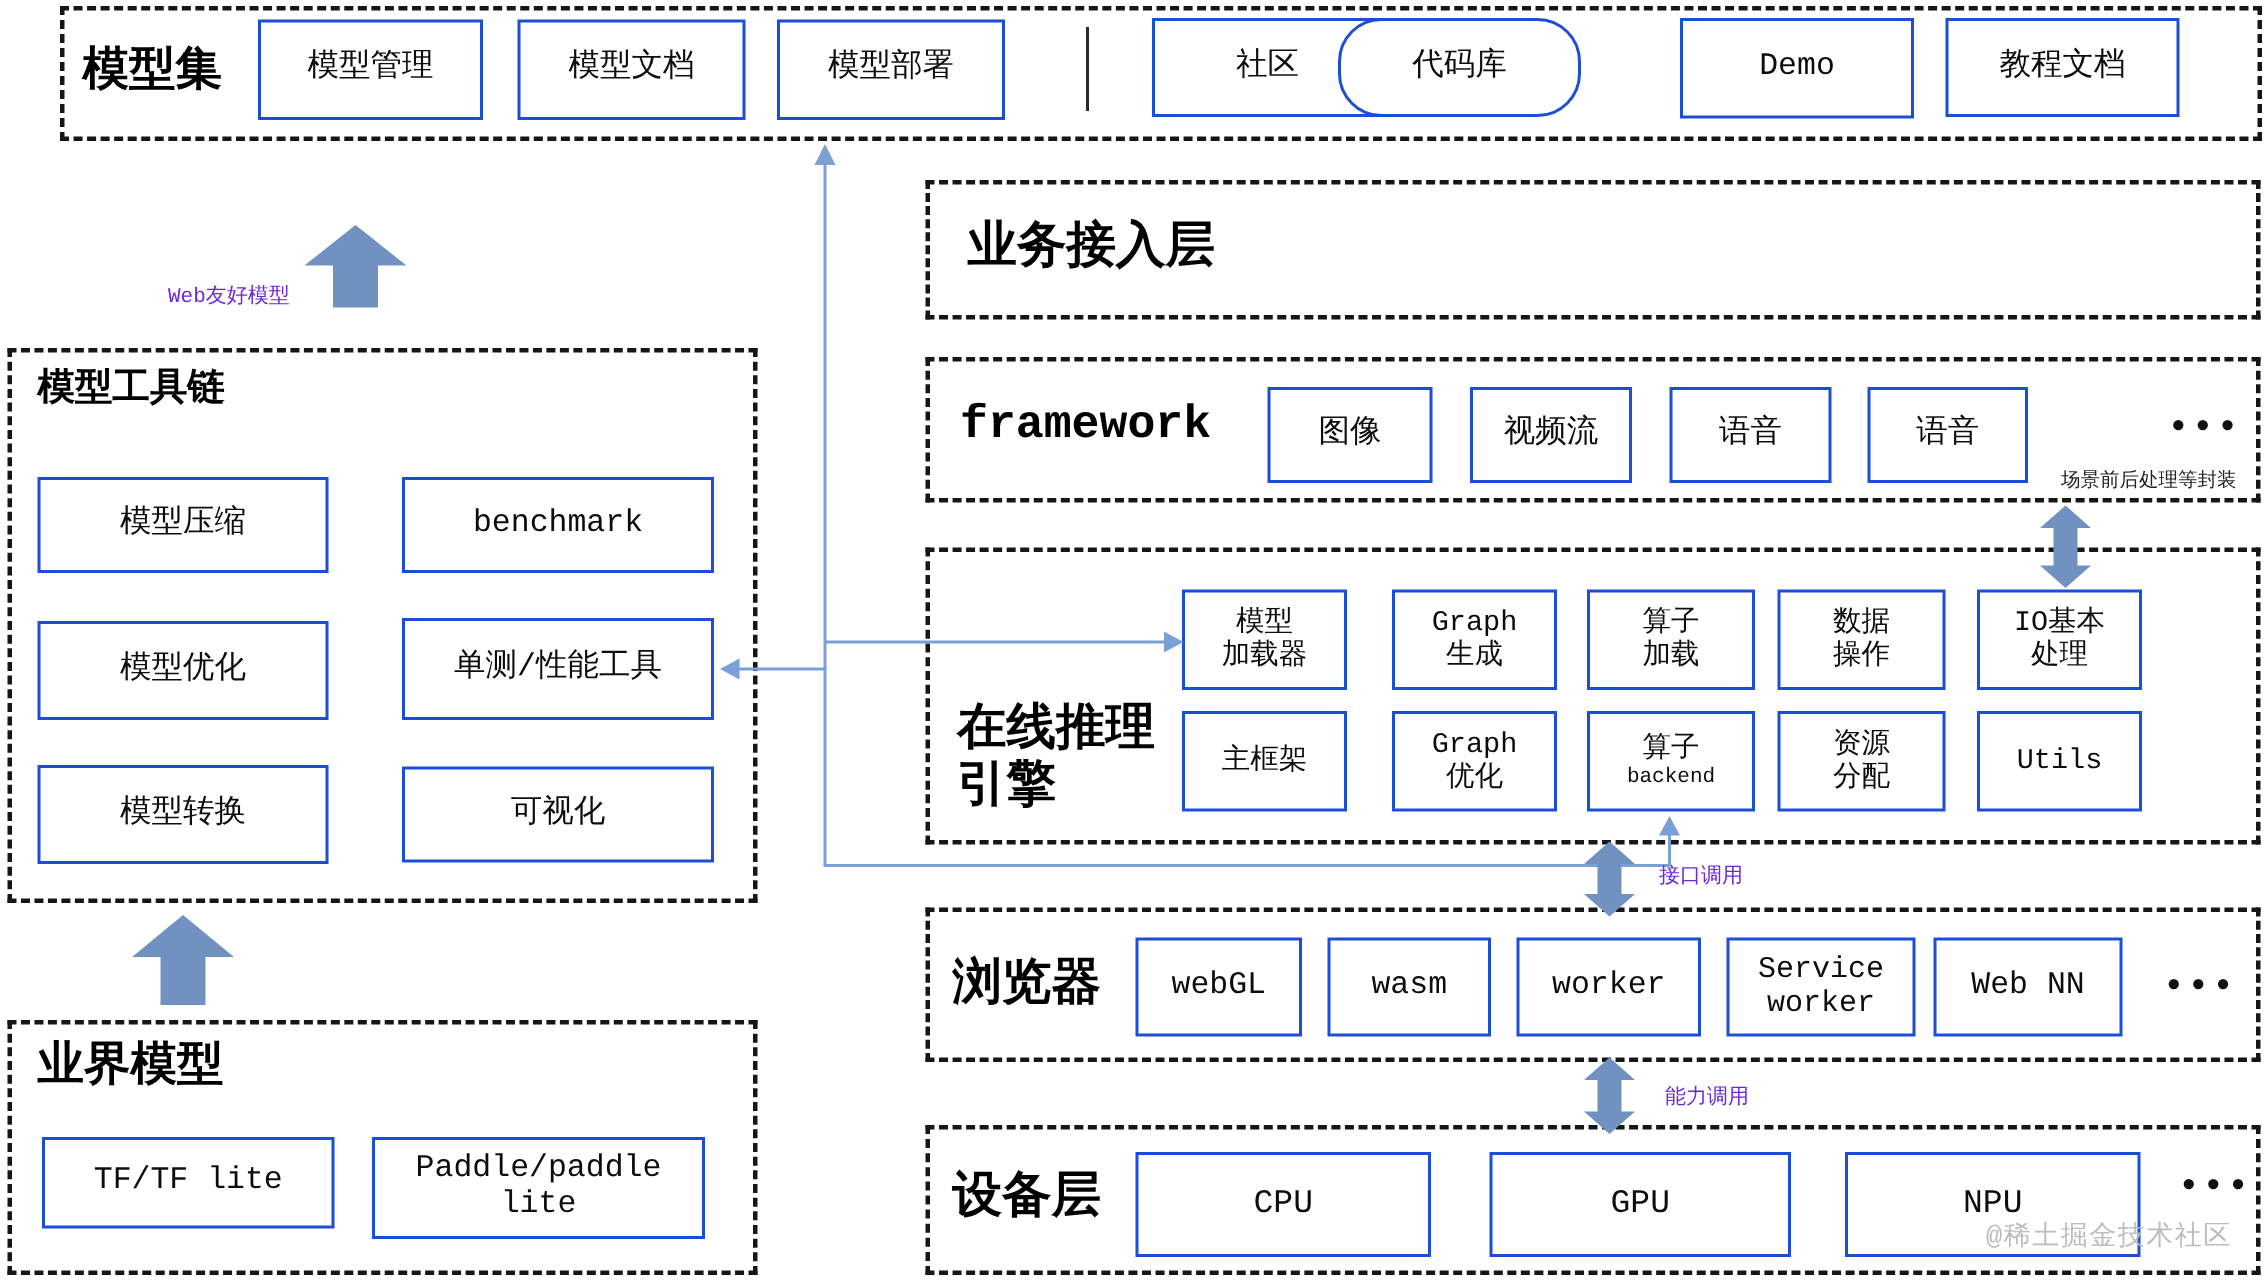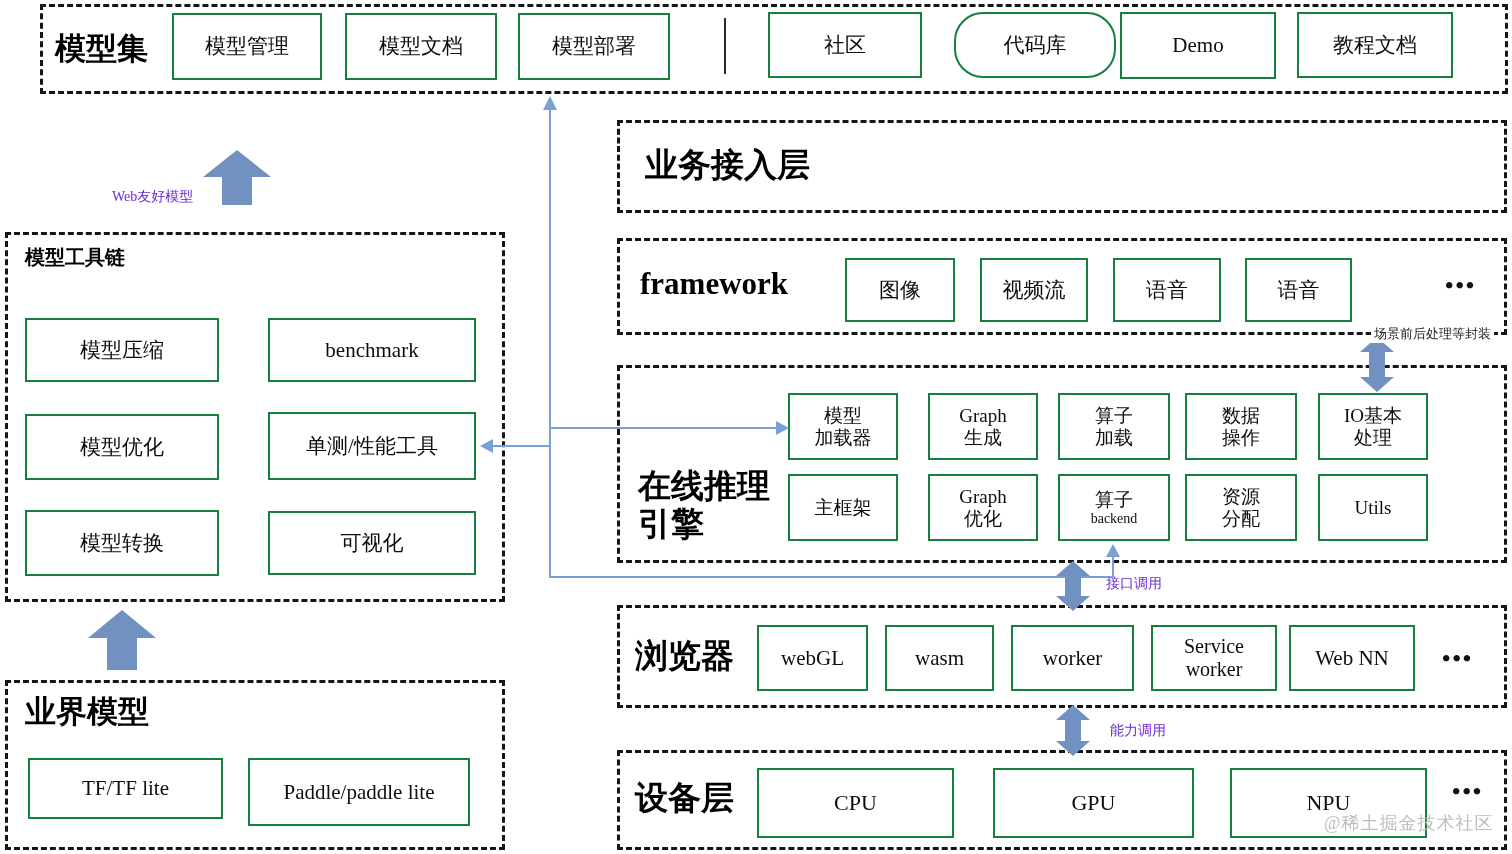--- a/index.html
+++ b/index.html
@@ -1,22 +1,22 @@
 <!DOCTYPE html>
 <html><head>
 <meta charset="utf-8">
 <style>
   html,body{margin:0;padding:0;background:#fff;}
   #stage{
     position:relative;width:1512px;height:854px;overflow:hidden;background:#ffffff;
-    font-family:Liberation Serif, serif;color:#111;
+    font-family:Liberation Mono, monospace;color:#111;
   }
   .panel{position:absolute;border:3px dashed #161616;background:#fff;box-sizing:border-box;z-index:1;}
   .box{
-    position:absolute;border:2px solid #15803d;background:#fff;box-sizing:border-box;
+    position:absolute;border:2px solid #1d4ed8;background:#fff;box-sizing:border-box;
     display:flex;align-items:center;justify-content:center;text-align:center;
     font-size:21px;color:#0d0d0d;z-index:2;white-space:pre-line;line-height:1.15;
   }
   .ptitle{position:absolute;font-weight:bold;color:#000;z-index:2;white-space:pre-line;line-height:1.15;}
   .small-note{position:absolute;font-size:13px;color:#222;background:#fff;padding:0 3px;z-index:6;}
   .flow-label{position:absolute;font-size:14px;color:#6d28d9;z-index:6;}
   .dots{position:absolute;font-size:24px;font-weight:bold;letter-spacing:2px;color:#111;z-index:2;}
   .divider{position:absolute;width:2px;background:#2a2a2a;z-index:2;}
   .sub{display:block;font-size:14px;line-height:1.1;}
   .watermark{position:absolute;font-size:18px;color:rgba(185,185,185,0.95);z-index:8;letter-spacing:1px;}
@@ -27,26 +27,26 @@
 
 <div id="stage">
 
   <div class="panel" style="left:40px;top:4px;width:1468px;height:90px;"></div>
   <div class="ptitle" style="left:55px;top:31px;font-size:31px;">模型集</div>
   <div class="box" style="left:172px;top:13px;width:150px;height:67px;">模型管理</div>
   <div class="box" style="left:345px;top:13px;width:152px;height:67px;">模型文档</div>
   <div class="box" style="left:518px;top:13px;width:152px;height:67px;">模型部署</div>
   <div class="divider" style="left:724px;top:18px;height:56px;"></div>
   <div class="box" style="left:768px;top:12px;width:154px;height:66px;">社区</div>
-  <div class="box" style="left:954px;top:12px;width:162px;height:66px;border-radius:29px;">代码库</div>
+  <div class="box" style="left:892px;top:12px;width:162px;height:66px;border-radius:29px;">代码库</div>
   <div class="box" style="left:1120px;top:12px;width:156px;height:67px;">Demo</div>
   <div class="box" style="left:1297px;top:12px;width:156px;height:66px;">教程文档</div>
 
   <div class="panel" style="left:5px;top:232px;width:500px;height:370px;"></div>
-  <div class="ptitle" style="left:25px;top:246px;font-size:20px;">模型工具链</div>
+  <div class="ptitle" style="left:25px;top:246px;font-size:25px;">模型工具链</div>
   <div class="box" style="left:25px;top:318px;width:194px;height:64px;">模型压缩</div>
   <div class="box" style="left:268px;top:318px;width:208px;height:64px;">benchmark</div>
   <div class="box" style="left:25px;top:414px;width:194px;height:66px;">模型优化</div>
   <div class="box" style="left:268px;top:412px;width:208px;height:68px;">单测/性能工具</div>
   <div class="box" style="left:25px;top:510px;width:194px;height:66px;">模型转换</div>
   <div class="box" style="left:268px;top:511px;width:208px;height:64px;text-align:center;">可视化</div>
 
   <div class="panel" style="left:5px;top:680px;width:500px;height:170px;"></div>
   <div class="ptitle" style="left:25px;top:694px;font-size:31px;">业界模型</div>
   <div class="box" style="left:28px;top:758px;width:195px;height:61px;">TF/TF lite</div>
@@ -55,21 +55,21 @@
   <div class="panel" style="left:617px;top:120px;width:890px;height:93px;"></div>
   <div class="ptitle" style="left:645px;top:147px;font-size:33px;">业务接入层</div>
 
   <div class="panel" style="left:617px;top:238px;width:890px;height:97px;"></div>
   <div class="ptitle" style="left:640px;top:266px;font-size:31px;">framework</div>
   <div class="box" style="left:845px;top:258px;width:110px;height:64px;">图像</div>
   <div class="box" style="left:980px;top:258px;width:108px;height:64px;">视频流</div>
   <div class="box" style="left:1113px;top:258px;width:108px;height:64px;">语音</div>
   <div class="box" style="left:1245px;top:258px;width:107px;height:64px;">语音</div>
   <div class="dots" style="left:1445px;top:272px;">•••</div>
-  <div class="small-note" style="left:1371px;top:325px;">场景前后处理等封装</div>
+  <div class="small-note" style="left:1371px;top:311px;">场景前后处理等封装</div>
 
   <div class="panel" style="left:617px;top:365px;width:890px;height:198px;"></div>
   <div class="ptitle" style="left:638px;top:468px;font-size:33px;">在线推理
 引擎</div>
   <div class="box" style="left:788px;top:393px;width:110px;height:67px;font-size:19px;">模型
 加载器</div>
   <div class="box" style="left:928px;top:393px;width:110px;height:67px;font-size:19px;">Graph
 生成</div>
   <div class="box" style="left:1058px;top:393px;width:112px;height:67px;font-size:19px;">算子
 加载</div>

